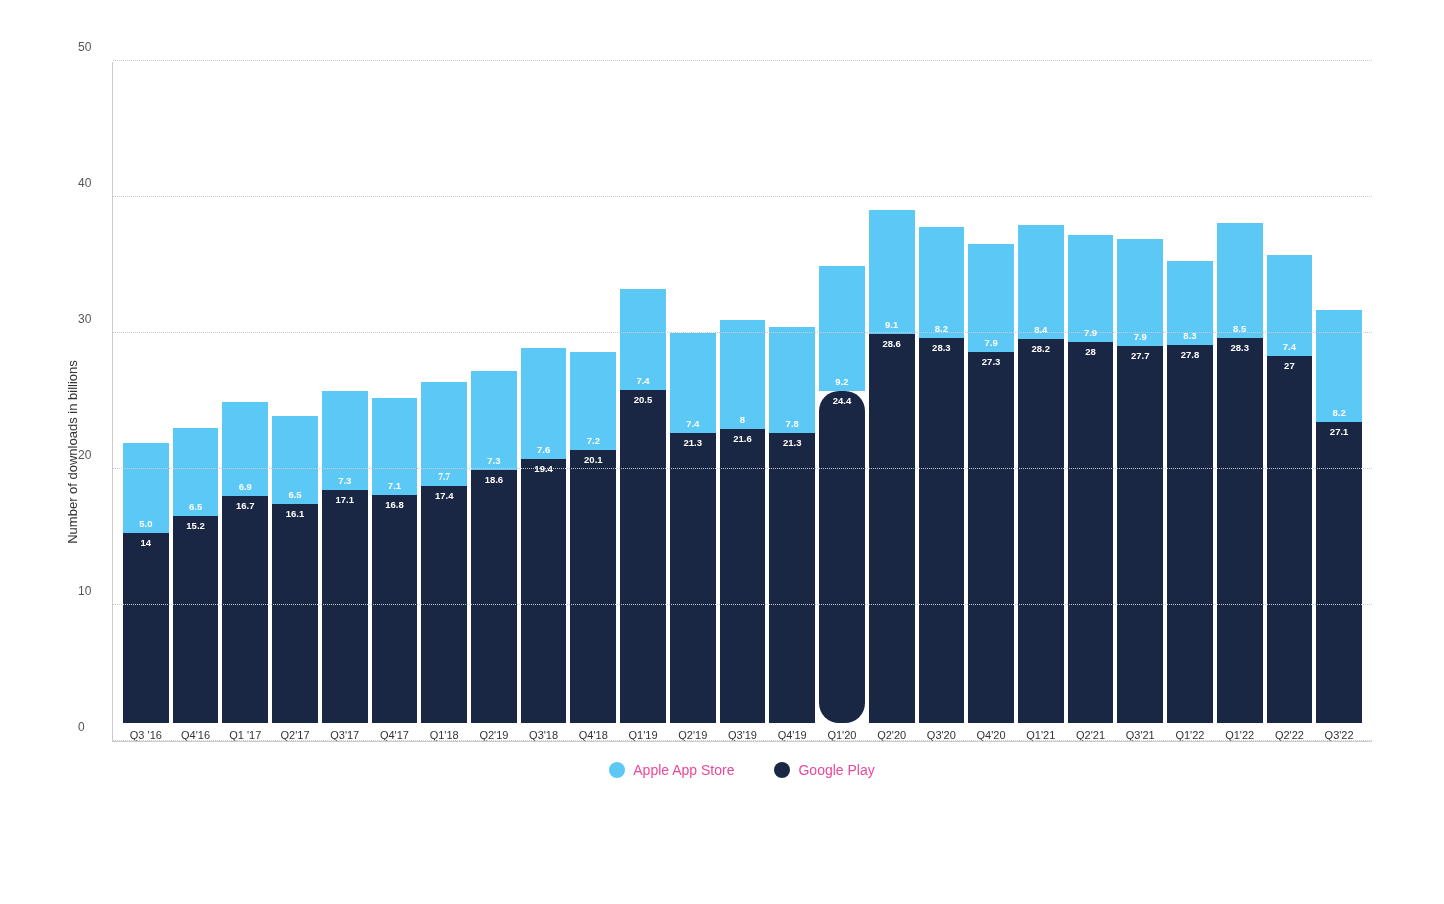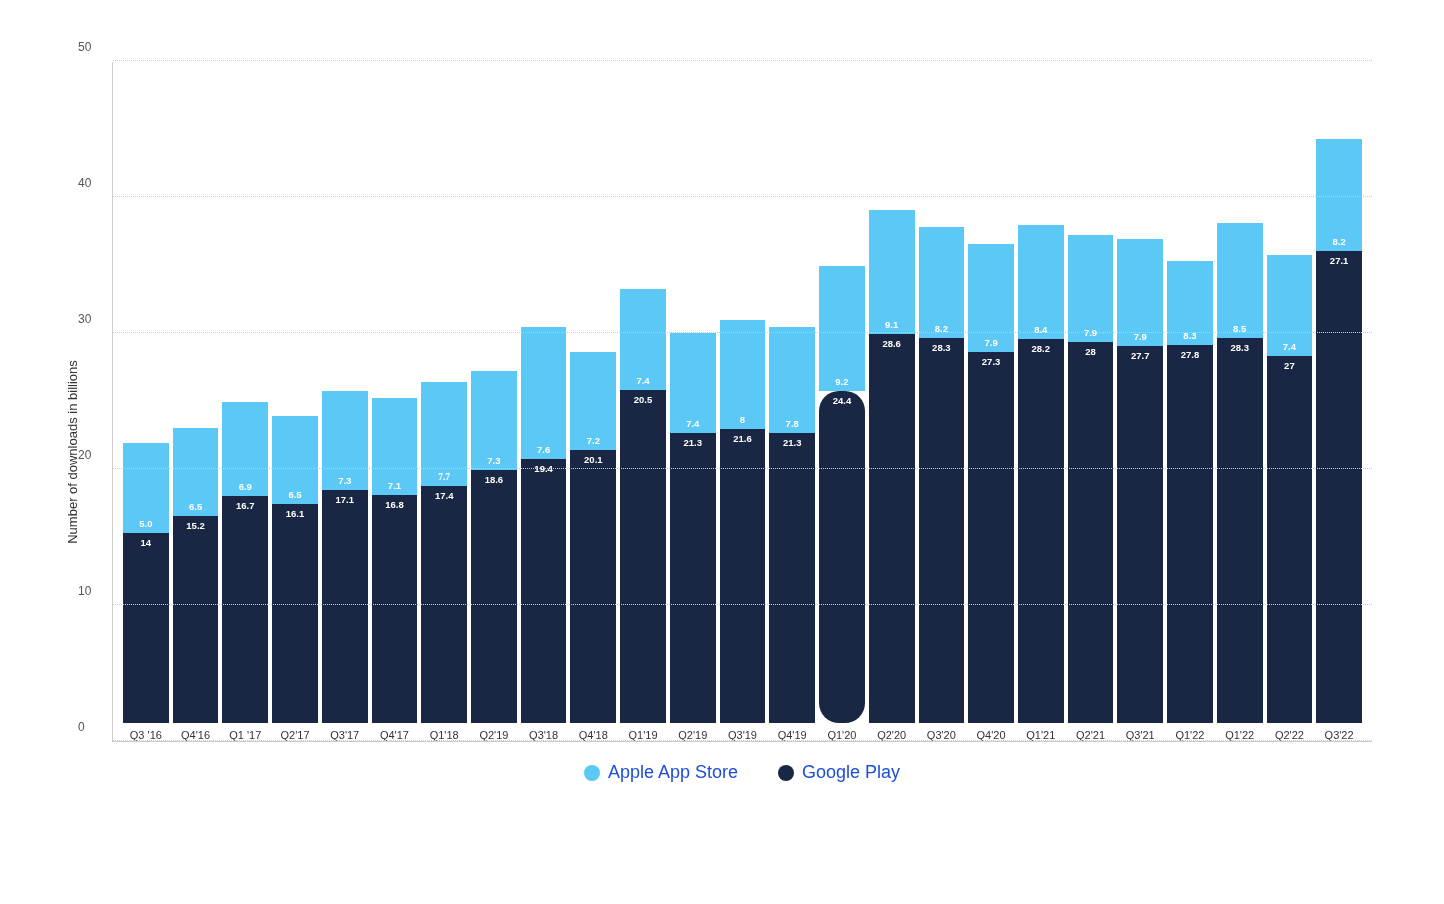--- a/index.html
+++ b/index.html
@@ -118,22 +118,22 @@
       display: flex;
       justify-content: center;
       gap: 40px;
       margin-top: 20px;
       align-items: center;
     }
     .legend-item {
       display: flex;
       align-items: center;
       gap: 8px;
-      font-size: 18px;
-      color: #1d4ed8;
+      font-size: 14px;
+      color: #ec4899;
     }
     .legend-dot {
       width: 16px;
       height: 16px;
       border-radius: 50%;
     }
   </style>
 </head>
 <body>
 
@@ -229,21 +229,21 @@
               <div class="bar-label-apple">7.3</div>
             </div>
           </div>
           <div class="x-label">Q2'19</div>
         </div>
         <div class="bar-group">
           <div class="bar-stack">
             <div class="bar-google" style="height: 263.84px;">
               <div class="bar-label-google">19.4</div>
             </div>
-            <div class="bar-apple" style="height: 132px;">
+            <div class="bar-apple" style="height: 111px;">
               <div class="bar-label-apple">7.6</div>
             </div>
           </div>
           <div class="x-label">Q3'18</div>
         </div>
         <div class="bar-group">
           <div class="bar-stack">
             <div class="bar-google" style="height: 273.36px;">
               <div class="bar-label-google">20.1</div>
             </div>
@@ -402,21 +402,21 @@
               <div class="bar-label-google">27</div>
             </div>
             <div class="bar-apple" style="height: 100.64px;">
               <div class="bar-label-apple">7.4</div>
             </div>
           </div>
           <div class="x-label">Q2'22</div>
         </div>
         <div class="bar-group">
           <div class="bar-stack">
-            <div class="bar-google" style="height: 472px;">
+            <div class="bar-google" style="height: 301px;">
               <div class="bar-label-google">27.1</div>
             </div>
             <div class="bar-apple" style="height: 111.52px;">
               <div class="bar-label-apple">8.2</div>
             </div>
           </div>
           <div class="x-label">Q3'22</div>
         </div>
       </div>
   <div class="grid-line" style="bottom: 0px;"></div>

